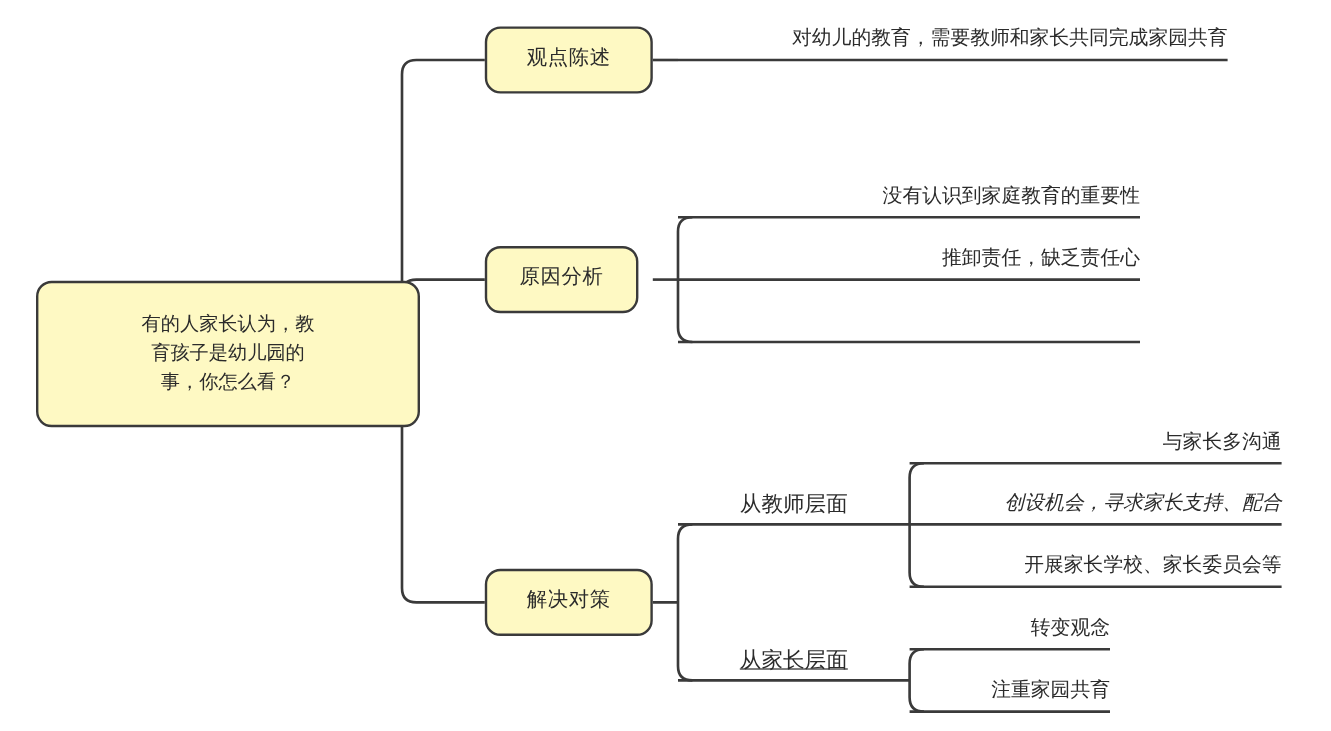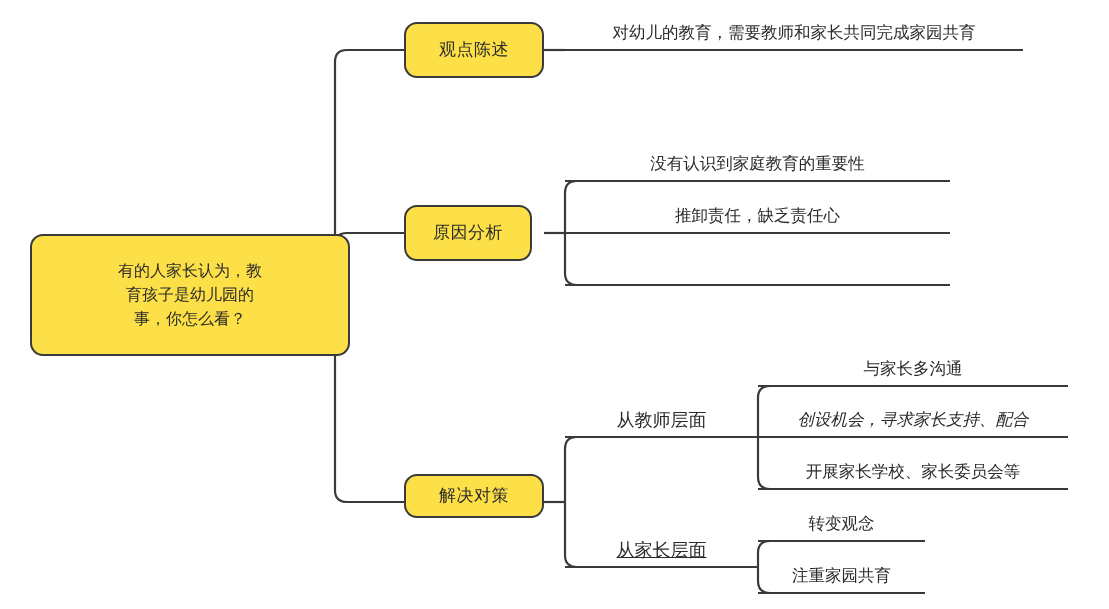--- a/index.html
+++ b/index.html
@@ -23,43 +23,44 @@
     left: 0;
     top: 0;
     width: 1109px;
     height: 609px;
   }
   .node-box {
     position: absolute;
     box-sizing: border-box;
     border: 2px solid #3a3a3a;
     border-radius: 13px;
-    background: #fde047;
+    background: #fef9c3;
     display: flex;
     align-items: center;
     justify-content: center;
     text-align: center;
     line-height: 1.5;
     color: #2b2b2b;
+    font-family: Liberation Mono, monospace;
   }
   .root-node {
     font-size: 16px;
     padding: 6px 14px;
     white-space: pre-line;
   }
   .branch-node {
     font-size: 17px;
     letter-spacing: 0.5px;
   }
   .leaf-label {
     position: absolute;
     font-size: 16.5px;
     color: #2b2b2b;
     white-space: nowrap;
-    text-align: center;
+    text-align: right;
     line-height: 1;
   }
   .sub-label {
     position: absolute;
     font-size: 18px;
     color: #2b2b2b;
     white-space: nowrap;
     text-align: center;
     line-height: 1;
   }
@@ -107,21 +108,21 @@
   </svg>
 
   <div class="node-box root-node" style="left:30px; top:212px; width:320px; height:122px;margin-top:22px;">有的人家长认为，教
 育孩子是幼儿园的
 事，你怎么看？</div>
 
   <div class="node-box branch-node" style="left:404px; top:22px; width:140px; height:56px;">观点陈述</div>
 
   <div class="node-box branch-node" style="left:404px; top:205px; width:128px; height:56px;">原因分析</div>
 
-  <div class="node-box branch-node" style="left:404px; top:474px; width:140px; height:44px;">解决对策</div>
+  <div class="node-box branch-node" style="left:404px; top:474px; width:140px; height:56px;">解决对策</div>
 
   <div class="leaf-label" style="left:565px; top:24px; width:458px;">对幼儿的教育，需要教师和家长共同完成家园共育</div>
 
   <div class="leaf-label" style="left:565px; top:155px; width:385px;">没有认识到家庭教育的重要性</div>
 
   <div class="leaf-label" style="left:565px; top:207px; width:385px;">推卸责任，缺乏责任心</div>
 
 
   <div class="sub-label" style="left:565px; top:411px; width:193px;">从教师层面</div>
 

